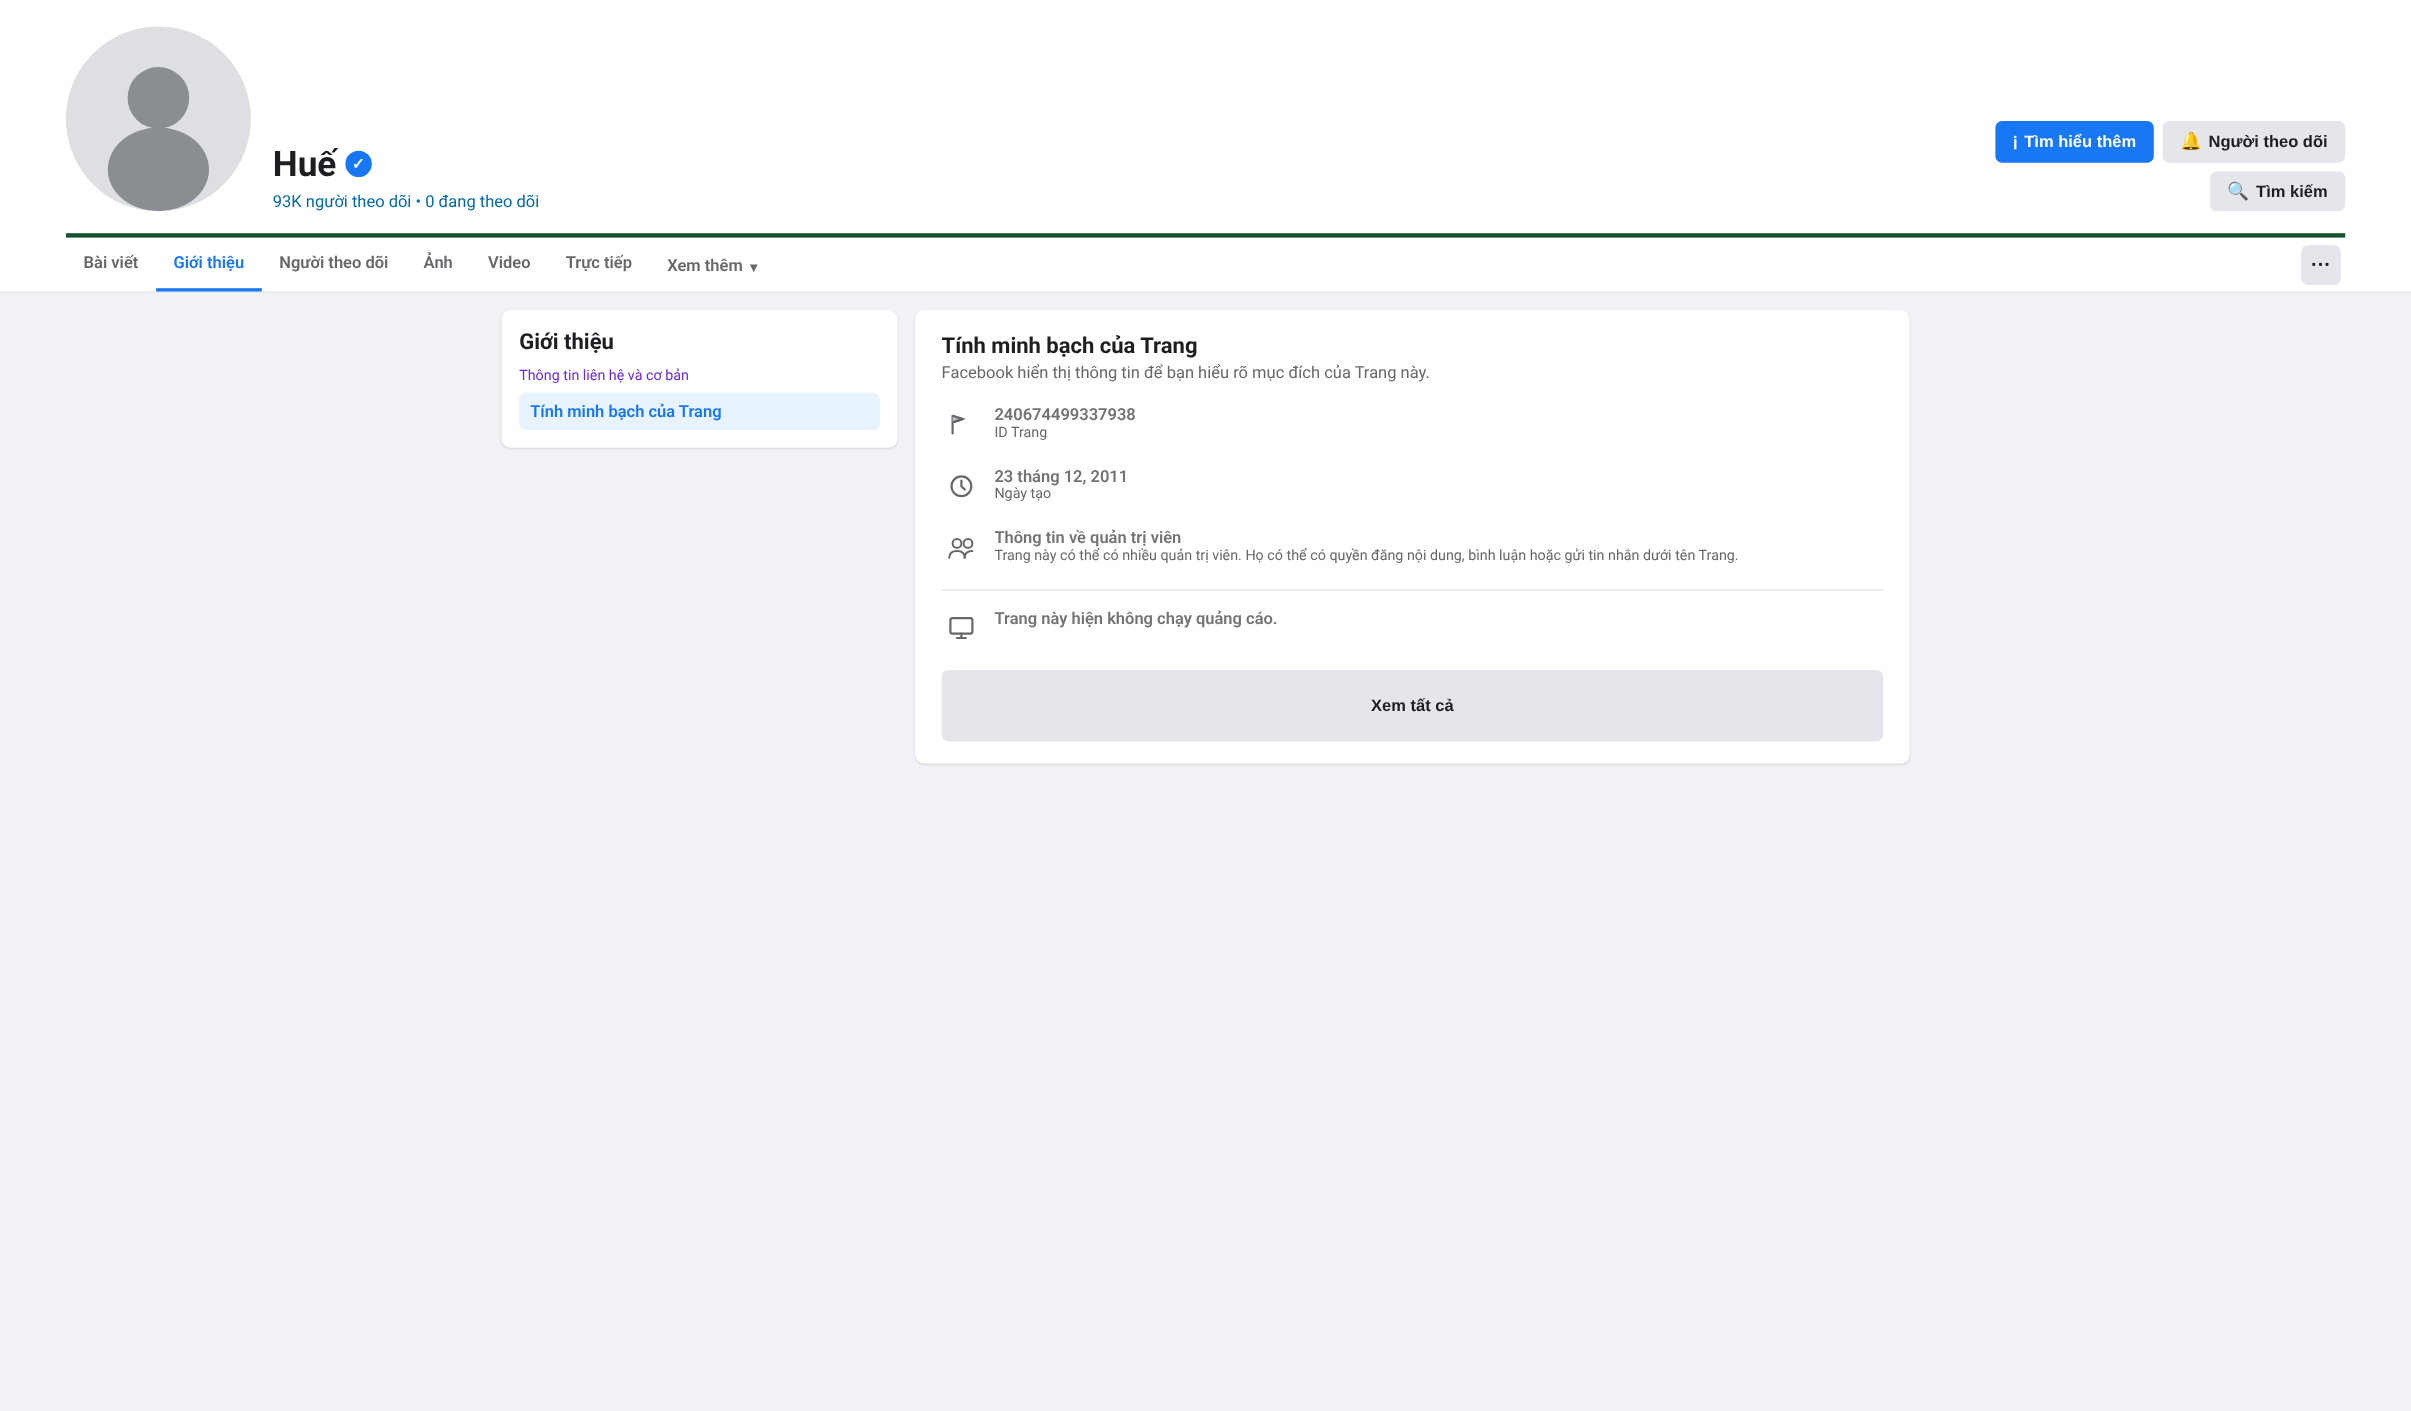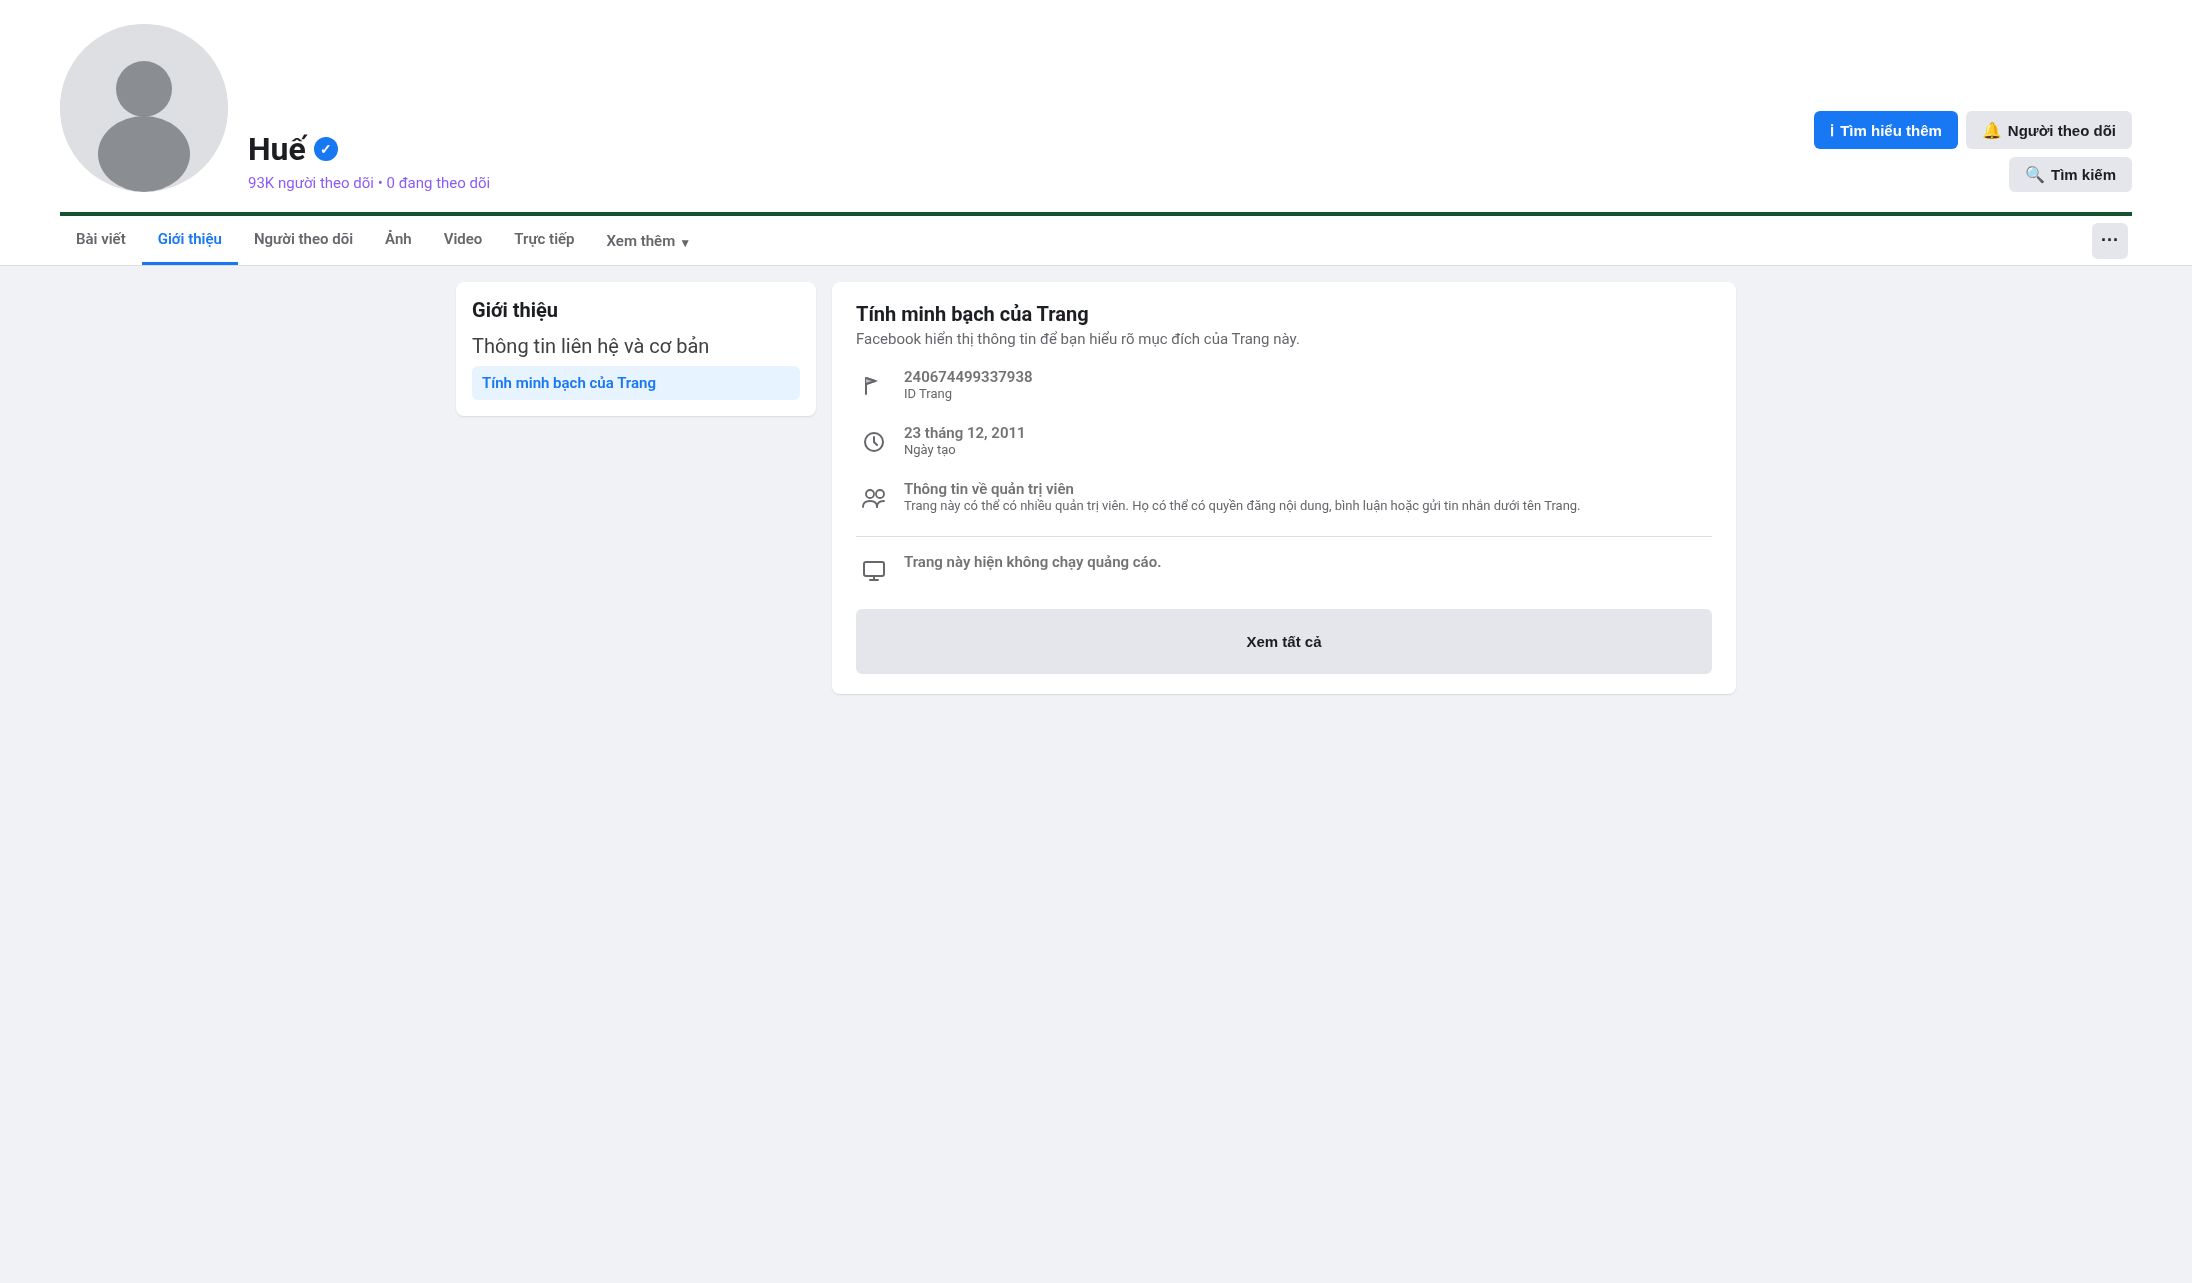--- a/index.html
+++ b/index.html
@@ -58,21 +58,21 @@
       border-radius: 50%;
       display: flex;
       align-items: center;
       justify-content: center;
       color: white;
       font-size: 14px;
       font-weight: 700;
     }
     .profile-followers {
       font-size: 15px;
-      color: #8b5cf6;
+      color: #0369a1;
     }
     .profile-actions {
       display: flex;
       flex-direction: column;
       align-items: flex-end;
       gap: 8px;
     }
     .action-row {
       display: flex;
       gap: 8px;
@@ -170,22 +170,22 @@
       border-radius: 8px;
       padding: 16px;
       box-shadow: 0 1px 2px rgba(0,0,0,0.1);
     }
     .sidebar-title {
       font-size: 20px;
       font-weight: 700;
       margin-bottom: 12px;
     }
     .sidebar-link {
-      color: #404040;
-      font-size: 20px;
+      color: #6d28d9;
+      font-size: 13px;
       margin-bottom: 8px;
       cursor: pointer;
     }
     .sidebar-active-item {
       background: #e7f3ff;
       border-radius: 6px;
       padding: 8px 10px;
       color: #1877f2;
       font-size: 15px;
       font-weight: 600;

